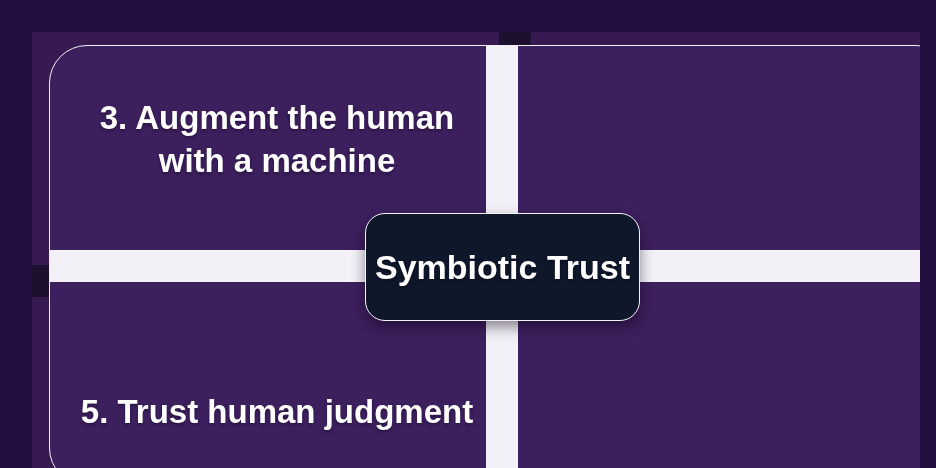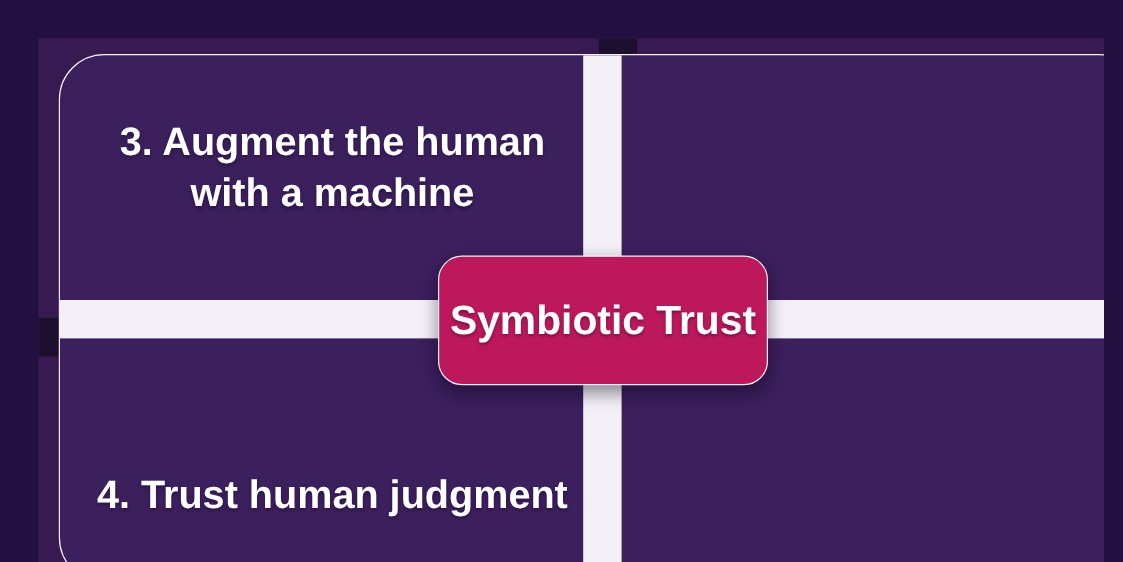--- a/index.html
+++ b/index.html
@@ -67,21 +67,21 @@
   .q-tl { left: 30px;  top: 48px;  width: 430px; }
   .q-tr { left: 478px; top: 48px;  width: 428px; }
   .q-bl { left: 20px;  top: 342px; width: 450px; }
   .q-br { left: 478px; top: 325px; width: 428px; }
 
   
   .center-box {
     position: absolute;
     left: 333px; top: 181px;
     width: 275px; height: 108px;
-    background: #be185d;
+    background: #0f172a;
     border: 1.5px solid #f6f4fa;
     border-radius: 20px;
     display: flex;
     align-items: center;
     justify-content: center;
     box-shadow: 0 6px 14px rgba(8, 3, 18, 0.45);
   }
   .center-box span {
     color: #ffffff;
     font-weight: 700;
@@ -101,21 +101,21 @@
   <div class="ext-line ext-h-right"></div>
 
   <div class="panel">
     <div class="divider-v"></div>
     <div class="divider-h"></div>
   </div>
 
   <div class="quad-label q-tl">3. Augment the human<br>with a machine</div>
 
 
-  <div class="quad-label q-bl">4. Trust human judgment</div>
+  <div class="quad-label q-bl">5. Trust human judgment</div>
 
 
   <div class="center-box">
     <span>Symbiotic Trust</span>
   </div>
 
   <div class="bottom-band"></div>
 
 </div>
 

